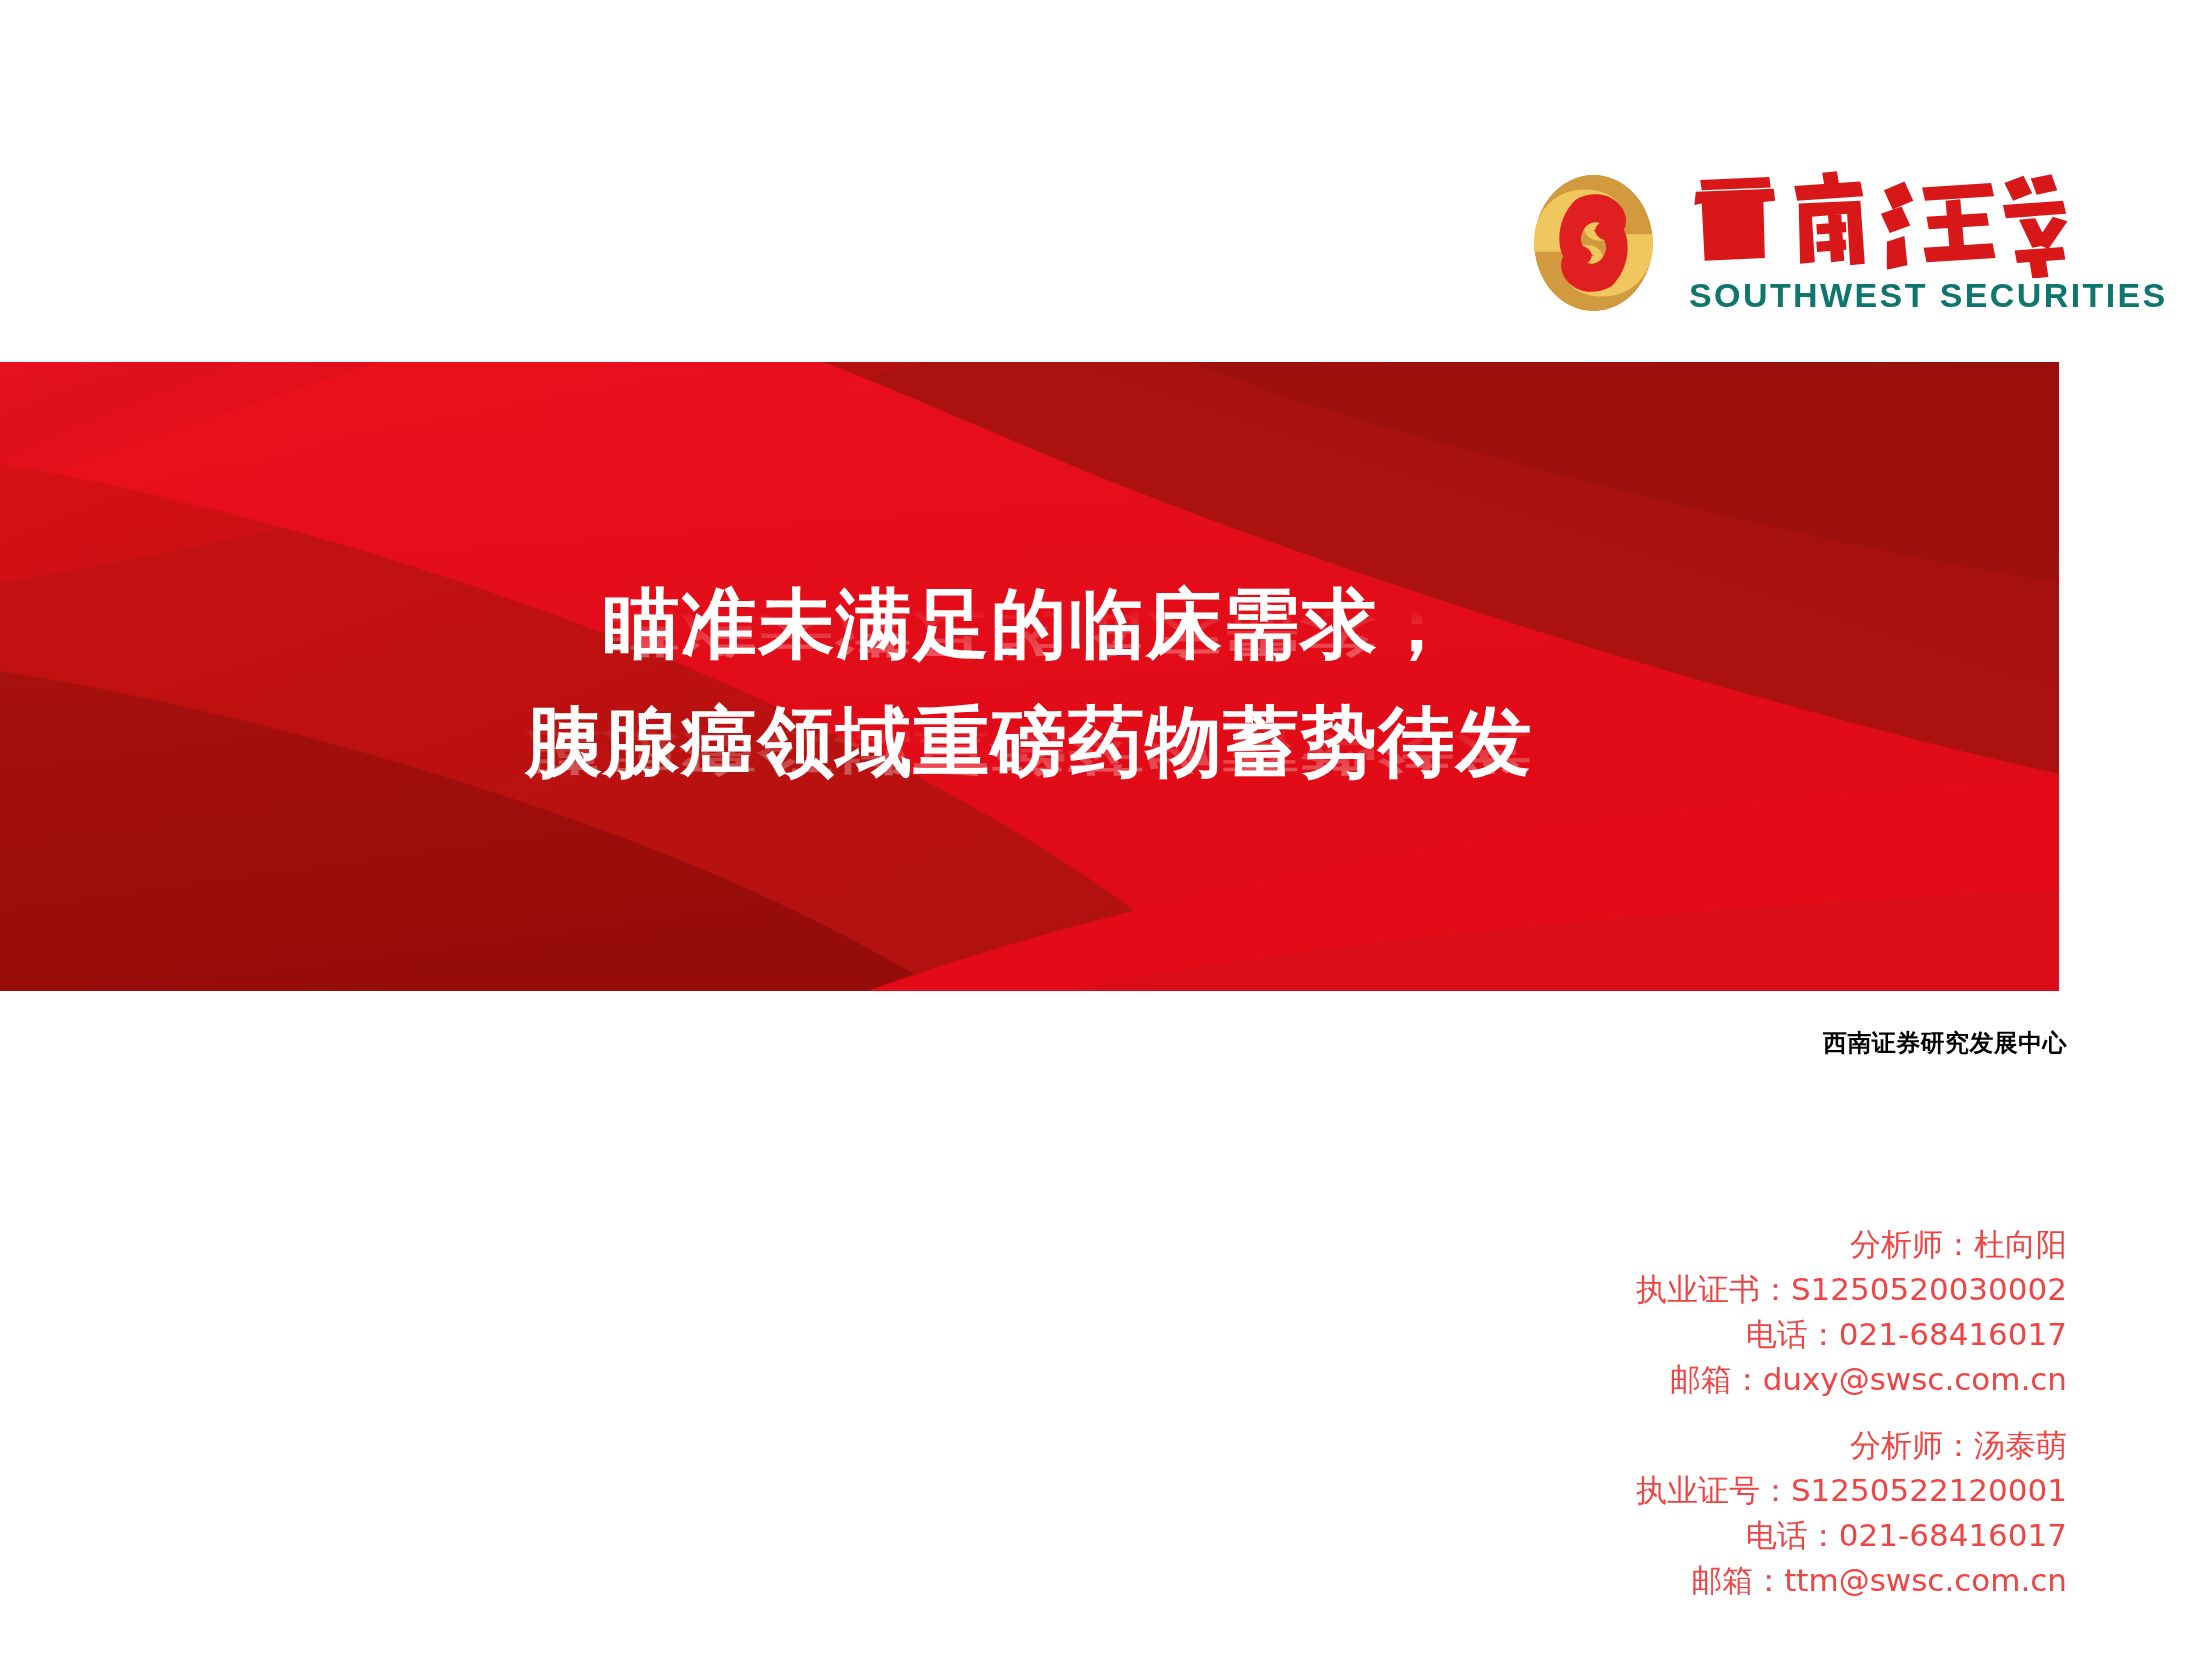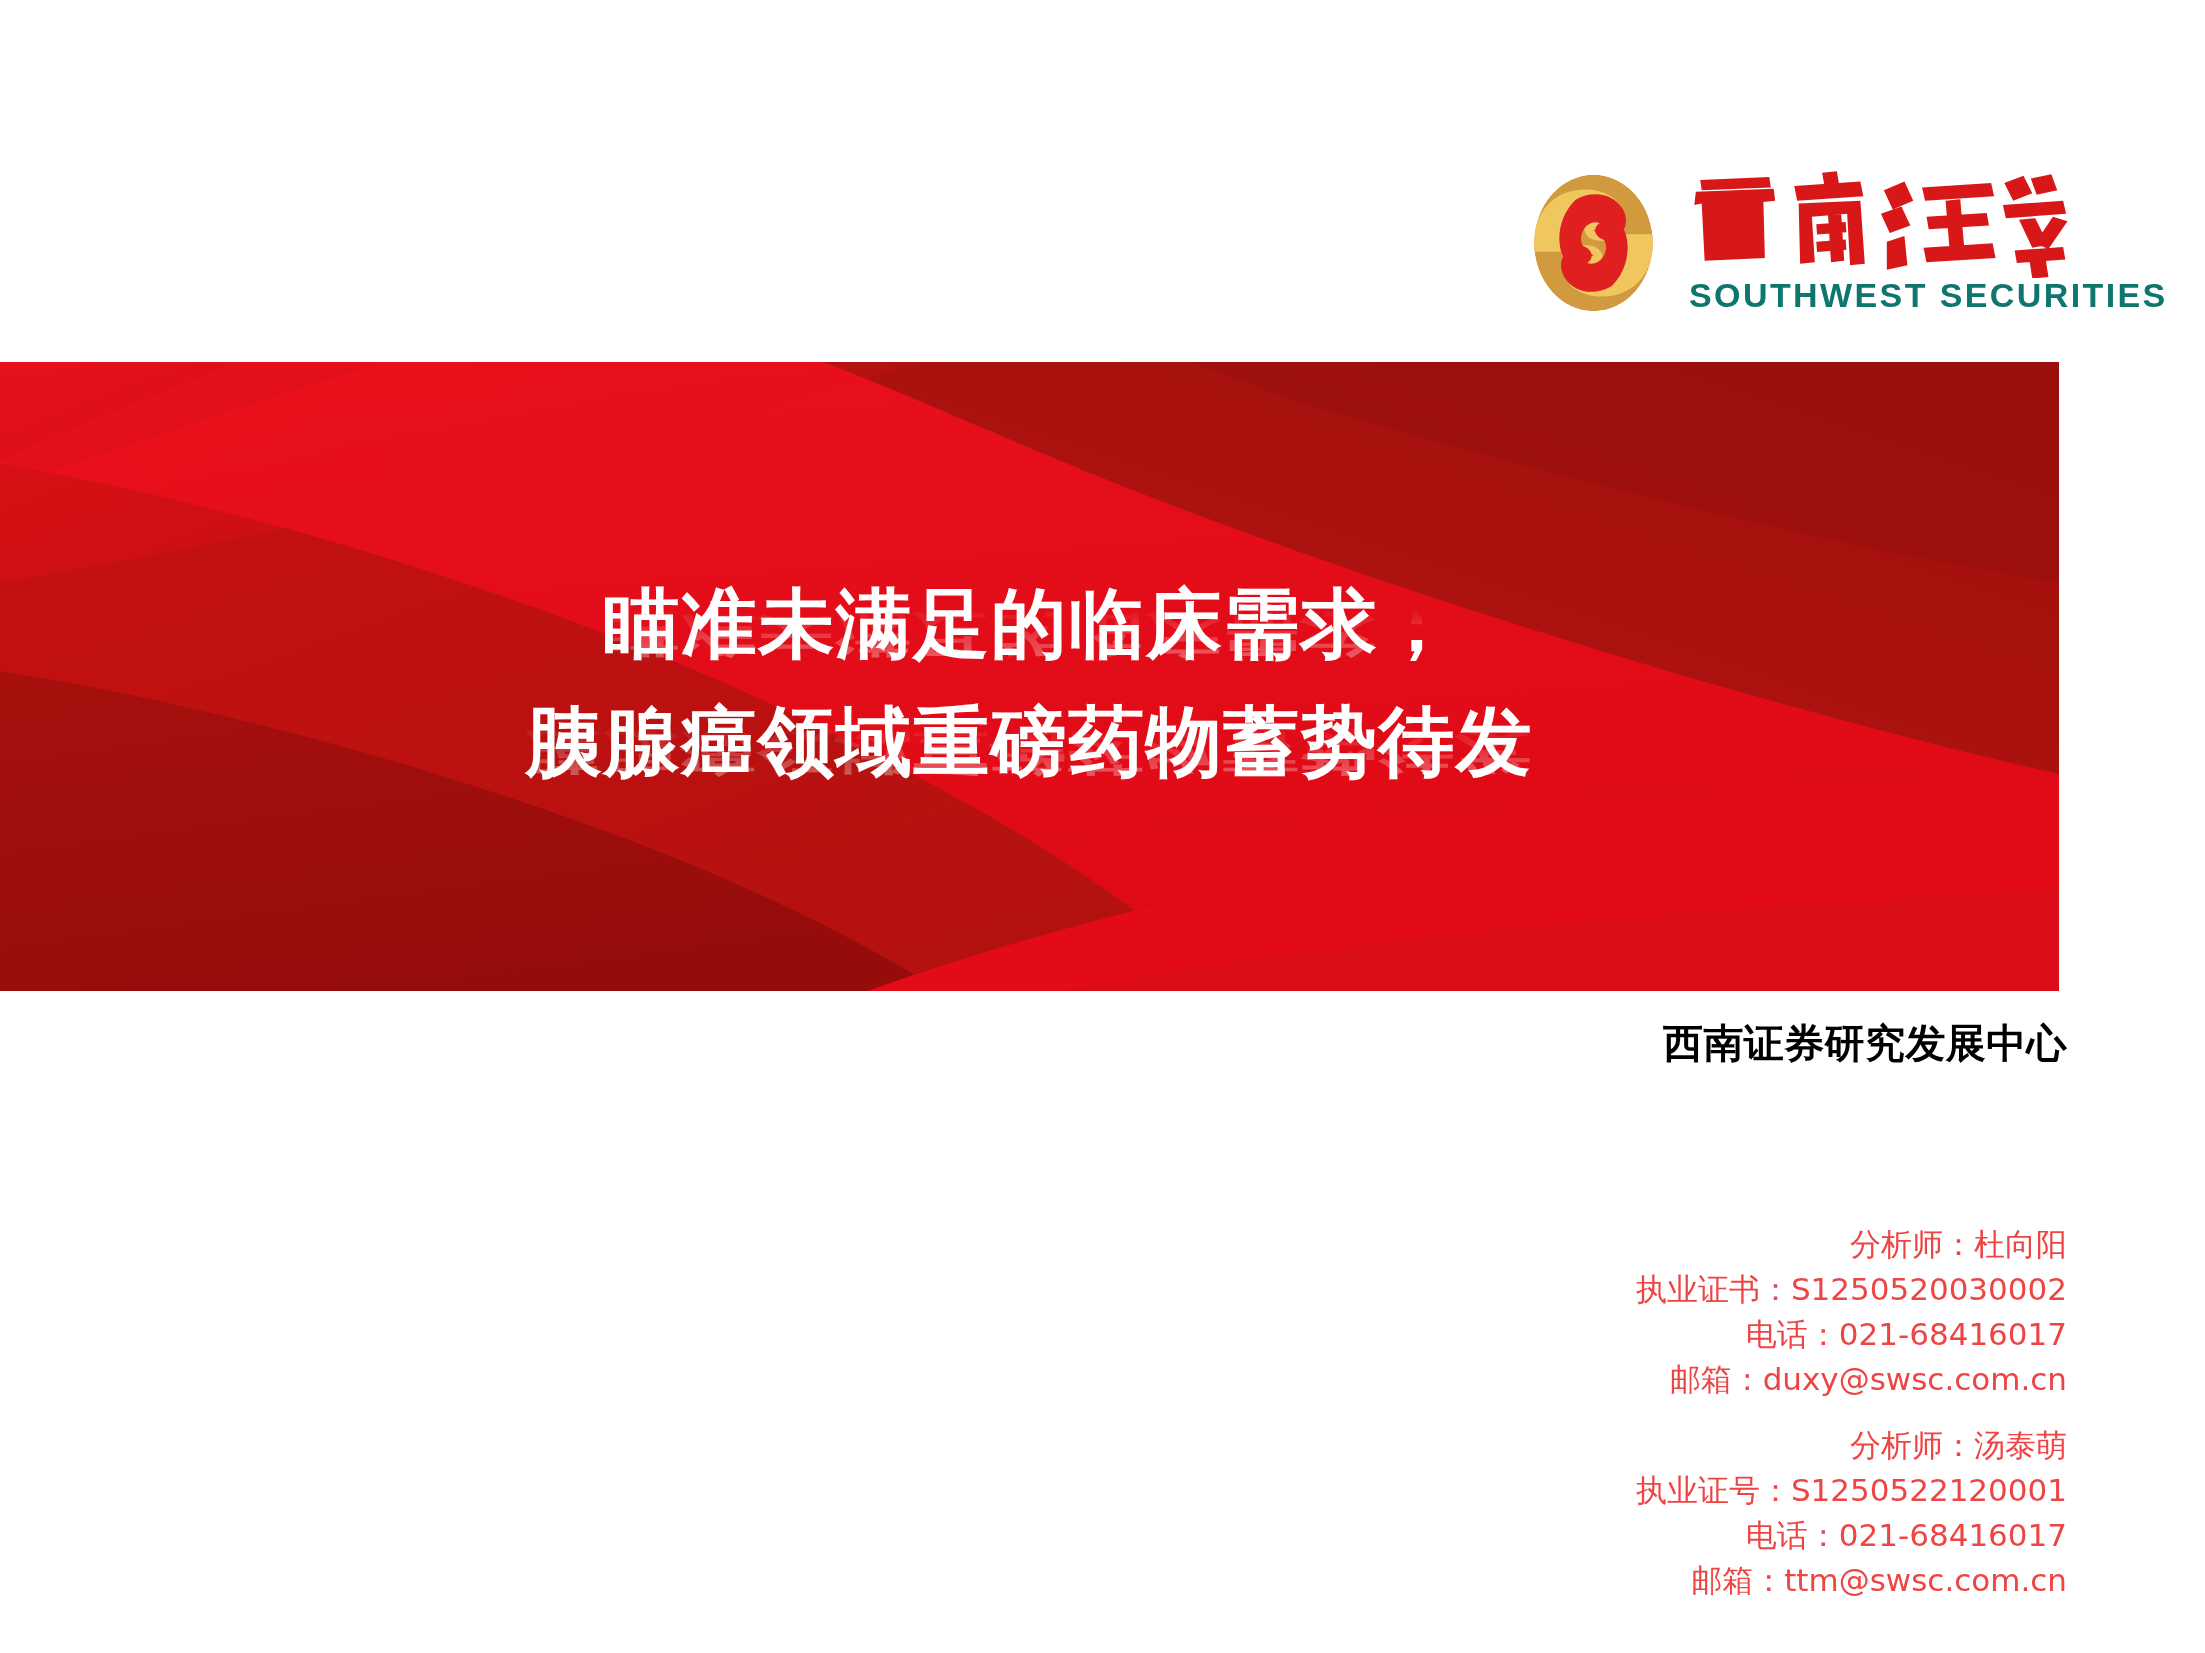--- a/index.html
+++ b/index.html
@@ -123,21 +123,21 @@
   #dept-block {
     position: absolute;
     left: 1103px;
     top: 1020px;
     width: 964px;
     text-align: right;
   }
   .dept-line {
     font-family: "DejaVu Sans", "Liberation Sans", sans-serif;
     font-weight: bold;
-    font-size: 40px;
+    font-size: 24px;
     color: #000000;
     line-height: 46px;
     letter-spacing: 0.4px;
   }
 
   
   #analysts {
     position: absolute;
     left: 1029px;
     top: 1222px;

